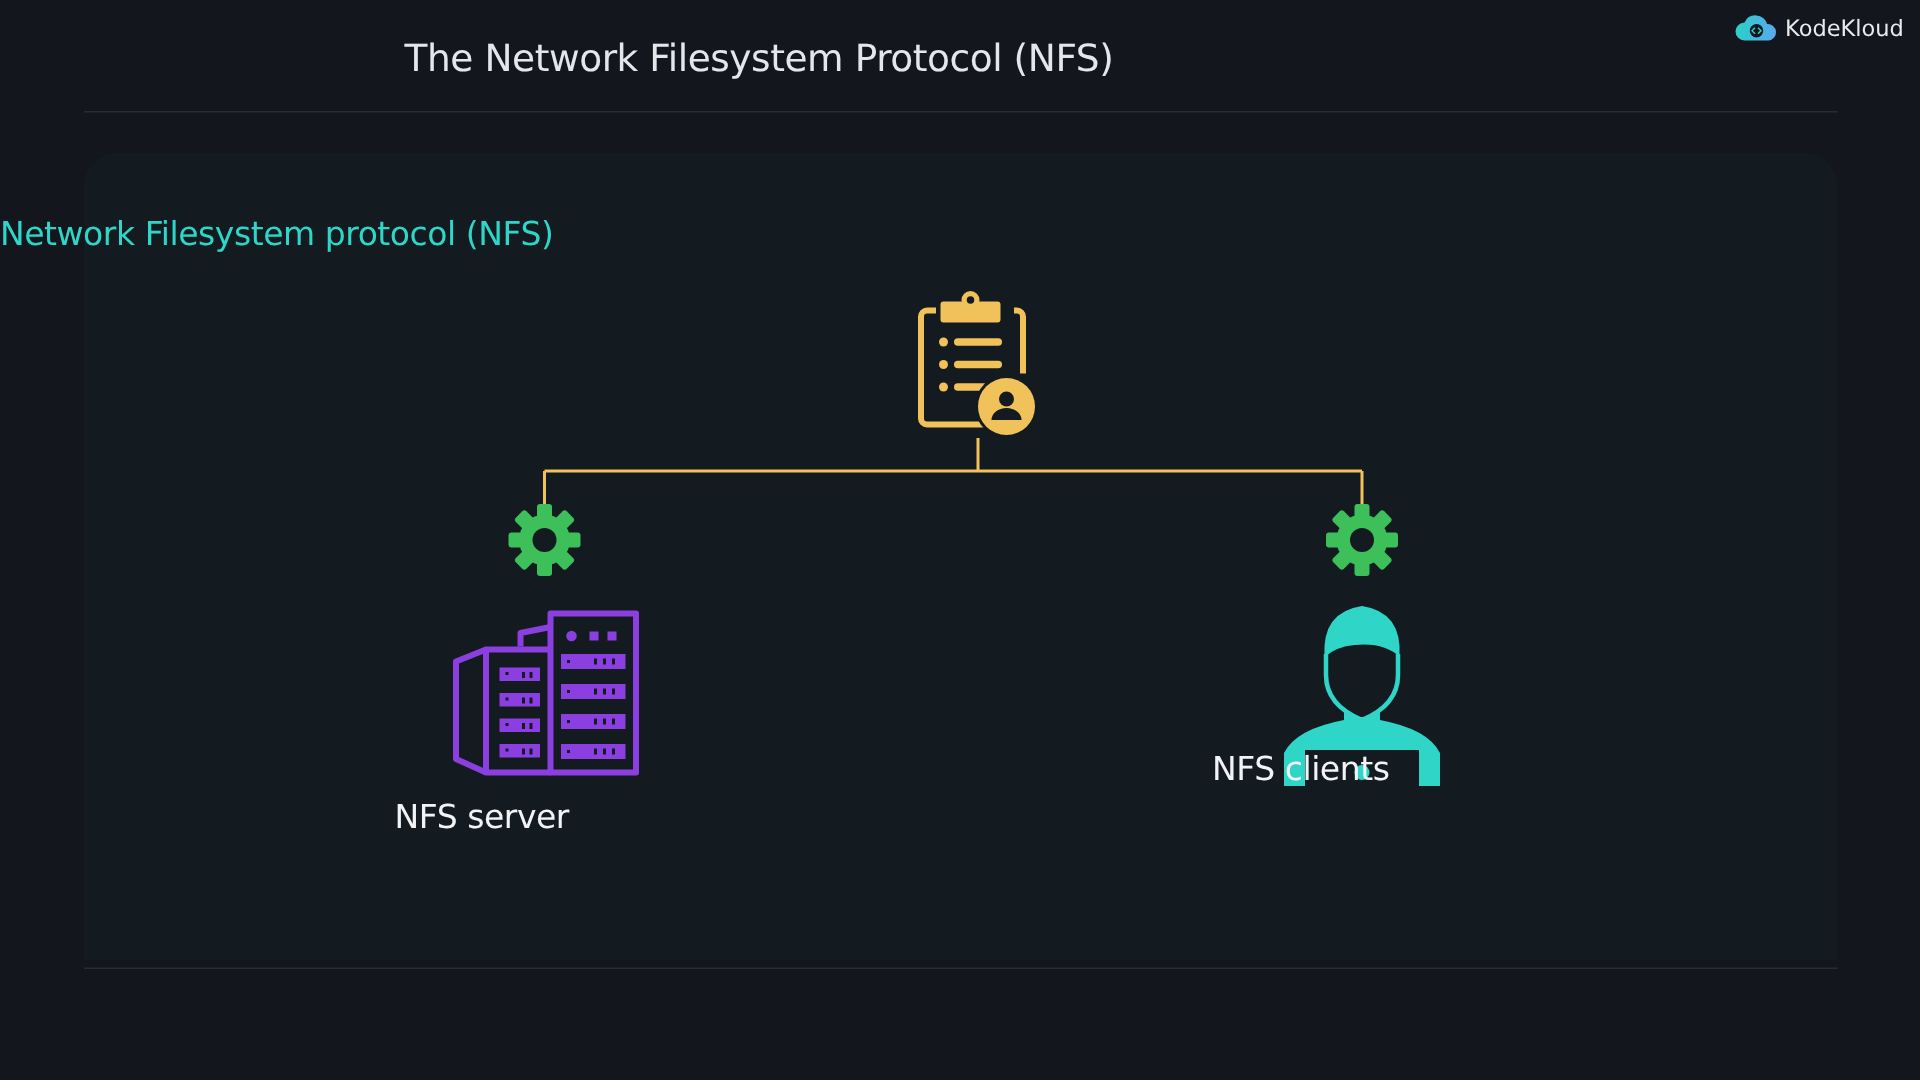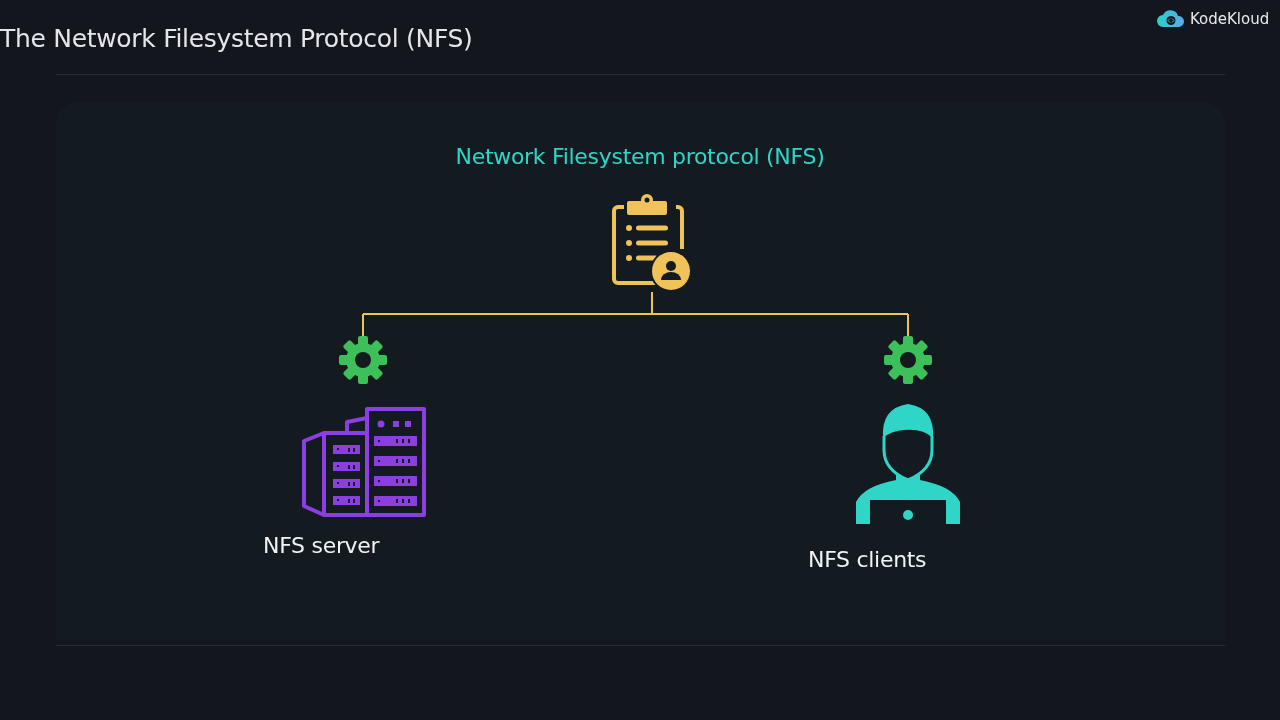--- a/index.html
+++ b/index.html
@@ -1,22 +1,22 @@
 <!DOCTYPE html>
 <html><head>
 <meta charset="utf-8">
 <style>
   html, body { margin:0; padding:0; }
   body { width:1280px; height:720px; background:#14161e; position:relative; overflow:hidden; font-family:"DejaVu Sans", sans-serif; }
-  .title { position:absolute; left:0; width:1012px; top:24px; color:#e4e6ea; font-size:25px; letter-spacing:-0.3px; }
+  .title { position:absolute; left:0; width:1012px; top:24px; text-align:center; color:#e4e6ea; font-size:25px; letter-spacing:-0.3px; }
   .hr { position:absolute; left:56px; width:1169px; height:1px; background:#2a2c33; }
   .logo { position:absolute; top:8px; left:1156px; display:flex; align-items:center; gap:4px; }
   .logo-text { color:#e8eaee; font-size:15px; }
   .panel { position:absolute; left:56px; top:102px; width:1169px; height:538px; background:#131b21; border-radius:22px 22px 0 0; }
-  .subtitle { position:absolute; left:0; width:1280px; top:144px; text-align:center; color:#2fd6c8; font-size:22px; letter-spacing:-0.3px; }
+  .subtitle { position:absolute; left:0; width:1280px; top:144px; text-align:left; color:#2fd6c8; font-size:22px; letter-spacing:-0.3px; }
   .label { position:absolute; color:#f2f3f5; font-size:22px; text-align:left; width:200px; letter-spacing:-0.3px; }
   svg { position:absolute; left:0; top:0; }
 </style>
 </head>
 <body>
 
 <div class="title">The Network Filesystem Protocol (NFS)</div>
 
 <div class="logo">
   <svg style="position:static" width="30" height="22" viewBox="0 0 30 22">
@@ -149,13 +149,13 @@
   <g>
     <path d="M883 438 q-2 -30 25 -34 q27 4 25 34 q-10 -10 -30 -8 q-12 1 -20 8 z" fill="#2fd6c8"></path>
     <path d="M884 436 v14 q0 20 24 30 q24 -10 24 -30 v-14" stroke="#2fd6c8" stroke-width="3" fill="none"></path>
     <path d="M896 474 v6 q-32 6 -40 22 v22 h14 v-24 h76 v24 h14 v-22 q-8 -16 -40 -22 v-6 q-6 4 -12 4 q-6 0 -12 -4 z" fill="#2fd6c8"></path>
     <rect x="870" y="500" width="76" height="24" fill="#131b21"></rect>
     <circle cx="908" cy="515" r="5" fill="#2fd6c8"></circle>
   </g>
 </svg>
 
 <div class="label" style="left:263px; top:533px">NFS server</div>
-<div class="label" style="left:808px; top:547px">NFS clients</div>
+<div class="label" style="left:808px; top:501px">NFS clients</div>
 
 </body></html>

